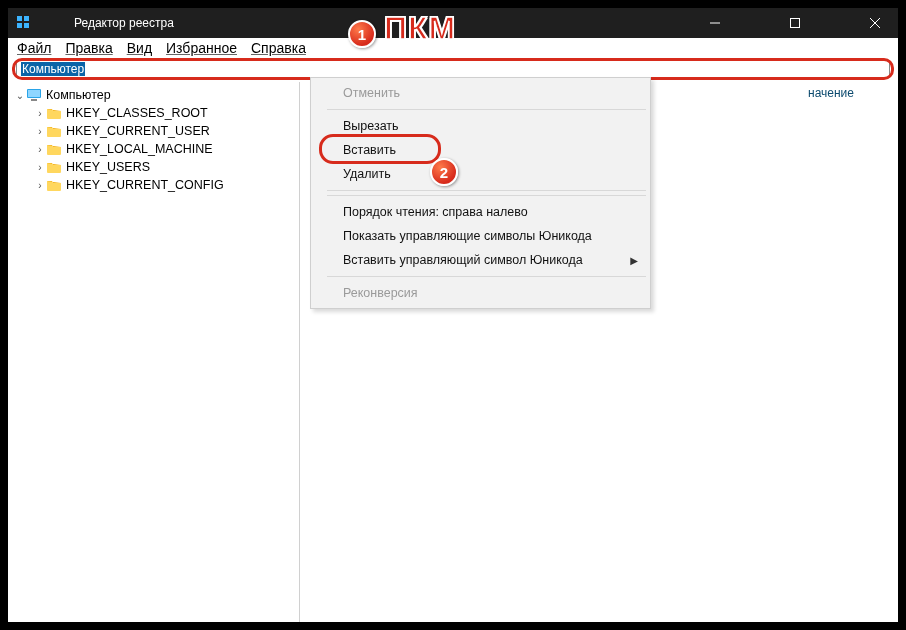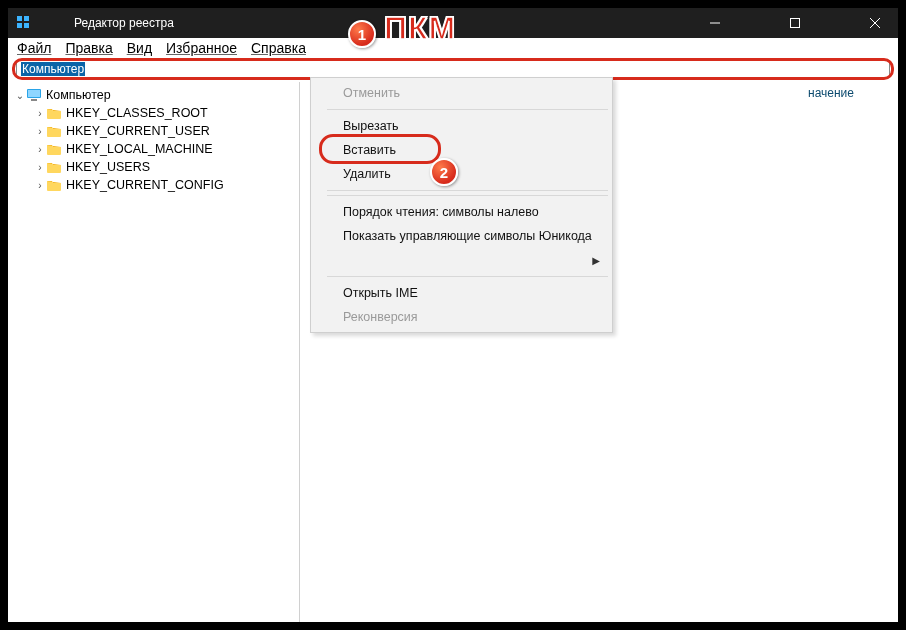--- a/index.html
+++ b/index.html
@@ -28,21 +28,21 @@
     .caret { width: 12px; display: inline-flex; justify-content: center; color: #555; font-size: 10px; }
     .pc-icon { width: 16px; height: 14px; margin-right: 4px; display: inline-flex; }
     .pc-icon svg { width: 16px; height: 14px; }
     .folder-icon { width: 16px; height: 14px; margin-right: 4px; display: inline-flex; }
     .folder-icon svg { width: 16px; height: 14px; }
 
     .listview { flex: 1; position: relative; }
     .listheader { position: absolute; right: 44px; top: 4px; font-size: 12px; color: #0c4a6e; }
 
     
-    .ctxmenu { position: absolute; left: 310px; top: 77px; width: 303px; background: #f2f2f2; border: 1px solid #cfcfcf; box-shadow: 3px 3px 4px rgba(0,0,0,.15); z-index: 5; padding: 3px 2px; }
+    .ctxmenu { position: absolute; left: 310px; top: 77px; width: 341px; background: #f2f2f2; border: 1px solid #cfcfcf; box-shadow: 3px 3px 4px rgba(0,0,0,.15); z-index: 5; padding: 3px 2px; }
     .ctx-item { position: relative; height: 24px; font-size: 12.5px; display: flex; align-items: center; padding-left: 30px; color: #111; }
     .ctx-item.disabled { color: #9a9a9a; }
     .ctx-sep { height: 1px; background: #d8d8d8; margin: 4px 2px 4px 14px; }
     .ctx-arrow { position: absolute; right: 10px; font-size: 10px; color: #333; }
     .ctx-highlight { position: absolute; left: 6px; top: -4px; width: 122px; height: 30px; border: 3px solid #d72b1c; border-radius: 14px; pointer-events: none; }
 
     
     .callout { position: absolute; width: 28px; height: 28px; border-radius: 50%; background: radial-gradient(circle at 35% 30%, #ff7a4a, #d72b1c 70%); border: 2px solid #fff; box-shadow: 1px 1px 3px rgba(0,0,0,.4); color: #fff; font-weight: bold; font-size: 15px; display: flex; align-items: center; justify-content: center; z-index: 10; }
     .pkm-label { position: absolute; left: 384px; top: 10px; z-index: 20; font-family: "Segoe UI", sans-serif; font-size: 32px; font-weight: 700; letter-spacing: 1px; color: #d72b1c; -webkit-text-stroke: 1.5px #fff; text-shadow: 1px 1px 0 #fff, -1px -1px 0 #fff, 1px -1px 0 #fff, -1px 1px 0 #fff; }
   </style>
@@ -168,25 +168,25 @@
   <div class="ctx-item disabled">Отменить</div>
   <div class="ctx-sep"></div>
   <div class="ctx-item">Вырезать</div>
   <div class="ctx-item" style="position:relative;text-align:center;">
     <span>Вставить</span>
     <div class="ctx-highlight"></div>
   </div>
   <div class="ctx-item">Удалить</div>
   <div class="ctx-sep"></div>
   <div class="ctx-sep"></div>
-  <div class="ctx-item">Порядок чтения: символы налево</div>
+  <div class="ctx-item">Порядок чтения: справа налево</div>
   <div class="ctx-item">Показать управляющие символы Юникода</div>
   <div class="ctx-item">
+    <span>Вставить управляющий символ Юникода</span>
     <span class="ctx-arrow">▶</span>
   </div>
   <div class="ctx-sep"></div>
-  <div class="ctx-item">Открыть IME</div>
   <div class="ctx-item disabled">Реконверсия</div>
 </div>
 
 <div class="pkm-label">ПКМ</div>
 <div class="callout" style="left:348px; top:20px;">1</div>
 <div class="callout" style="left:430px; top:158px;">2</div>
 
 </body></html>

